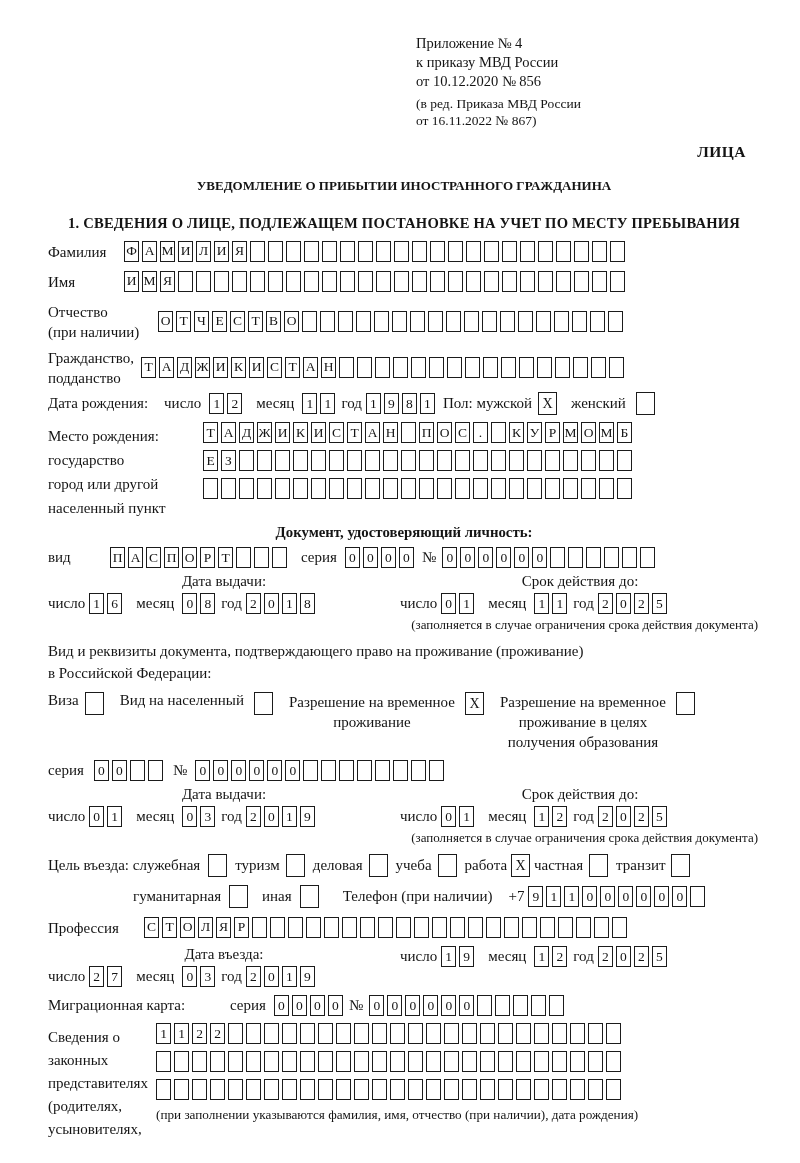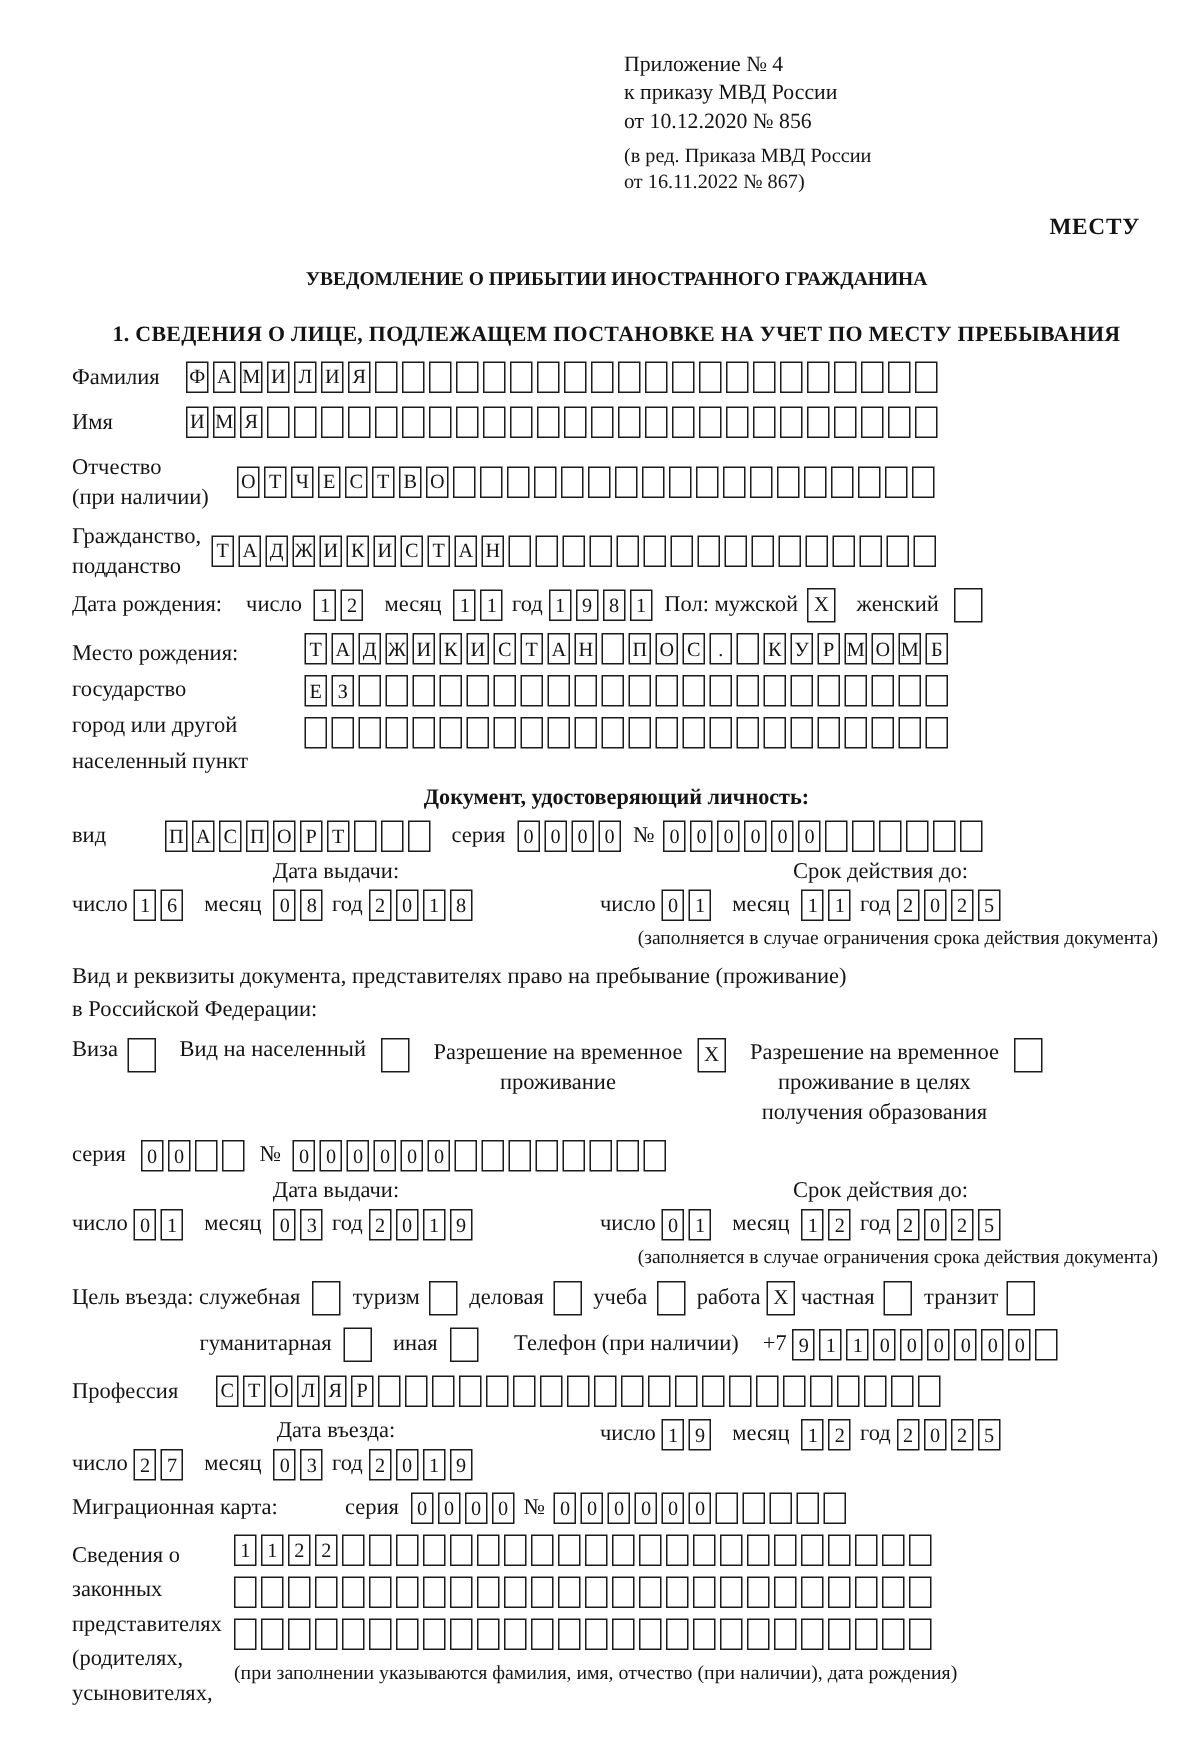--- a/index.html
+++ b/index.html
@@ -5,21 +5,21 @@
   * { box-sizing: border-box; margin: 0; padding: 0; }
   html, body { width: 800px; }
   body {
     height: 1163px;
     background: #ffffff;
     color: #141414;
     font-family: "Liberation Serif", "DejaVu Serif", serif;
     font-size: 15px;
     overflow: hidden;
   }
-  .page { padding: 34px 26px 0 48px; }
+  .page { padding: 34px 40px 0 48px; }
 
   
   .annex { margin-left: 368px; line-height: 19px; font-size: 14.5px; }
   .annex-note { margin-left: 368px; margin-top: 4px; line-height: 17px; font-size: 13.5px; }
   .form-label { text-align: right; margin: 14px 14px 0 0; font-weight: bold; font-size: 15.5px; letter-spacing: 0.5px; }
 
   .title { text-align: center; font-weight: bold; font-size: 13px; line-height: 22px; margin-top: 14px; }
   .blank-line { display: inline-block; width: 54px; border-bottom: 2px solid #333; margin-left: 10px; vertical-align: baseline; }
   .section-heading { text-align: center; font-weight: bold; font-size: 14.6px; margin-top: 18px; letter-spacing: 0.2px; }
 
@@ -81,21 +81,21 @@
 
   <div class="annex">
     <div>Приложение № 4</div>
     <div>к приказу МВД России</div>
     <div>от 10.12.2020 № 856</div>
   </div>
   <div class="annex-note">
     <div>(в ред. Приказа МВД России</div>
     <div>от 16.11.2022 № 867)</div>
   </div>
-  <div class="form-label">МЕСТУ</div>
+  <div class="form-label">ЛИЦА</div>
 
   <div class="title">
     <div>УВЕДОМЛЕНИЕ О ПРИБЫТИИ ИНОСТРАННОГО ГРАЖДАНИНА</div>
   </div>
 
   <div class="section-heading">1. СВЕДЕНИЯ О ЛИЦЕ, ПОДЛЕЖАЩЕМ ПОСТАНОВКЕ НА УЧЕТ ПО МЕСТУ ПРЕБЫВАНИЯ</div>
 
   <div class="frow">
     <span class="flabel w-surname">Фамилия</span>
     <span class="cells">
@@ -435,21 +435,21 @@
             <span class="cell">0</span>
             <span class="cell">2</span>
             <span class="cell">5</span>
           </span>
       </div>
     </div>
   </div>
   <div class="note-right">(заполняется в случае ограничения срока действия документа)</div>
 
   <div class="intro-line">
-    <div>Вид и реквизиты документа, представителях право на пребывание (проживание)</div>
+    <div>Вид и реквизиты документа, подтверждающего право на проживание (проживание)</div>
     <div>в Российской Федерации:</div>
   </div>
 
   <div class="opts">
     <div class="opt">
       <span>Виза</span>
       <span class="cells cb gap6">
           <span class="cell"></span>
         </span>
     </div>

